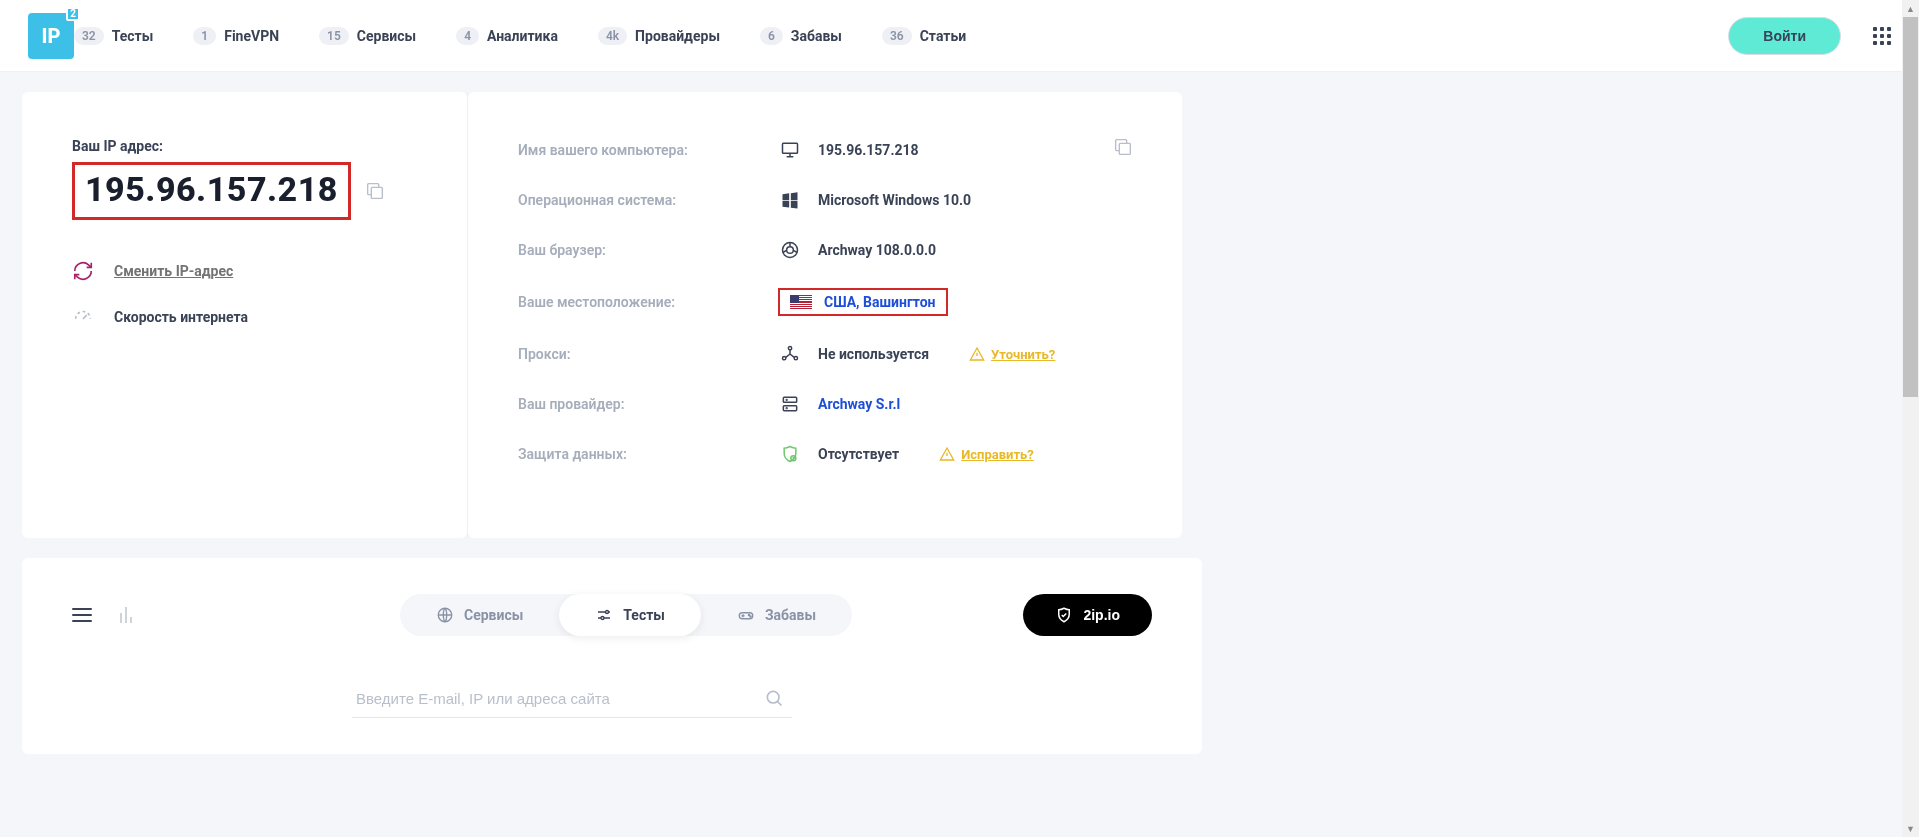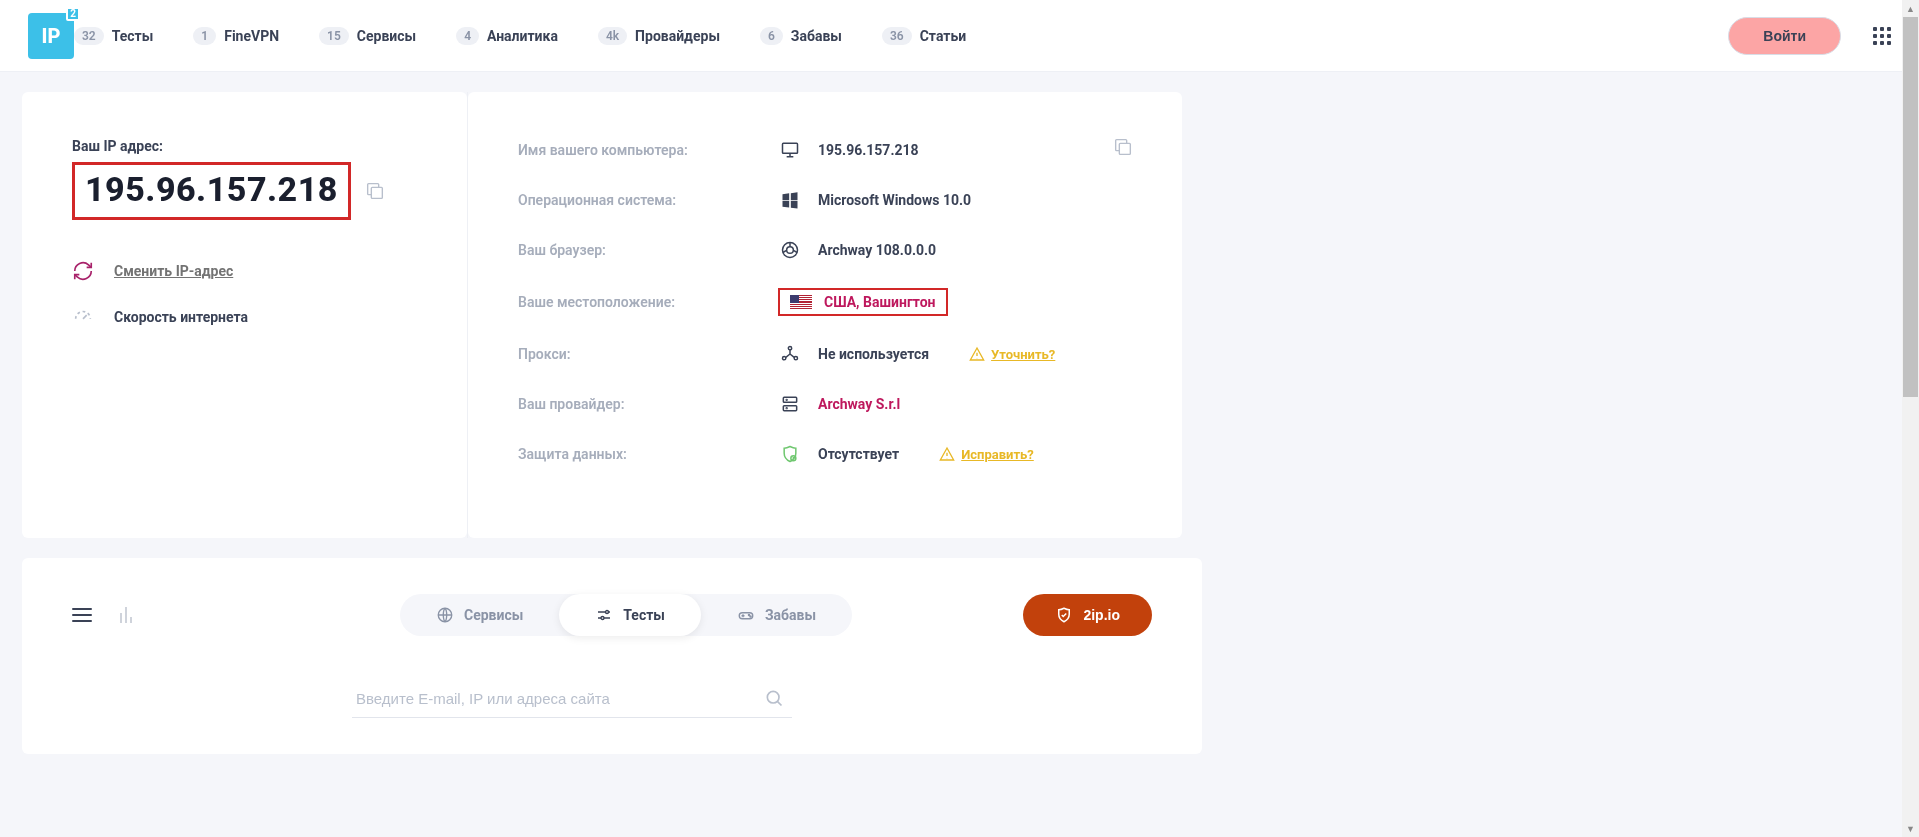--- a/index.html
+++ b/index.html
@@ -8,21 +8,21 @@
 
 
 .header { background: #fff; height: 72px; display: flex; align-items: center; padding: 0 28px; border-bottom: 1px solid #eef0f5; }
 .logo { width: 46px; height: 46px; background: #3cc0e8; border-radius: 4px; display: flex; align-items: center; justify-content: center; color: #fff; font-weight: 800; font-size: 20px; position: relative; }
 .logo .badge { position: absolute; top: -6px; right: -6px; background: #3cc0e8; color: #fff; font-size: 10px; font-weight: 700; width: 14px; height: 14px; border-radius: 2px; display: flex; align-items: center; justify-content: center; border: 2px solid #fff; }
 .nav { display: flex; gap: 40px; align-items: center; }
 .nav-item { display: flex; align-items: center; gap: 8px; cursor: pointer; }
 .nav-count { background: #eef0f5; color: #8a93a6; font-size: 12px; font-weight: 600; padding: 2px 8px; border-radius: 10px; }
 .nav-label { color: #3a4256; font-weight: 700; font-size: 14px; }
 .header-right { margin-left: auto; display: flex; align-items: center; gap: 32px; }
-.login-btn { border: 1px solid #d9dde6; background: #fca5a5; color: #3a4256; font-weight: 700; font-size: 14px; padding: 10px 34px; border-radius: 24px; cursor: pointer; }
+.login-btn { border: 1px solid #d9dde6; background: #5eead4; color: #3a4256; font-weight: 700; font-size: 14px; padding: 10px 34px; border-radius: 24px; cursor: pointer; }
 .apps-icon { display: grid; grid-template-columns: repeat(3, 4px); grid-template-rows: repeat(3, 4px); gap: 3px; cursor: pointer; }
 .apps-icon span { background: #3a4256; width: 4px; height: 4px; border-radius: 1px; }
 
 
 .main { padding: 20px; display: flex; gap: 0; width: 1200px; margin-left: 2px; }
 .panel { background: #fff; border-radius: 6px; }
 
 
 .left-panel { width: 445px; padding: 46px 50px; }
 .ip-label { color: #3a4256; font-weight: 700; font-size: 14px; margin-bottom: 8px; }
@@ -41,21 +41,21 @@
 
 .divider { width: 1px; background: #eef0f5; }
 
 
 .right-panel { flex: 1; padding: 46px 50px; position: relative; }
 .info-row { display: flex; align-items: center; margin-bottom: 26px; }
 .info-label { width: 260px; text-align: left; color: #a6adbb; font-weight: 600; font-size: 14px; padding-right: 28px; }
 .info-icon { width: 24px; height: 24px; margin-right: 16px; display: flex; align-items: center; justify-content: center; }
 .info-icon svg { width: 20px; height: 20px; stroke: #3a4256; fill: none; stroke-width: 1.8; }
 .info-value { color: #3a4256; font-weight: 700; font-size: 14px; }
-.info-value.link { color: #be185d; cursor: pointer; }
+.info-value.link { color: #1d4ed8; cursor: pointer; }
 .loc-wrap { border: 2px solid #d22828; padding: 4px 10px; display: inline-flex; align-items: center; }
 .flag-us { width: 22px; height: 14px; margin-right: 12px; background: linear-gradient(to bottom, #b22234 0%, #b22234 7.7%, #fff 7.7%, #fff 15.4%, #b22234 15.4%, #b22234 23.1%, #fff 23.1%, #fff 30.8%, #b22234 30.8%, #b22234 38.5%, #fff 38.5%, #fff 46.2%, #b22234 46.2%, #b22234 53.8%, #fff 53.8%, #fff 61.5%, #b22234 61.5%, #b22234 69.2%, #fff 69.2%, #fff 76.9%, #b22234 76.9%, #b22234 84.6%, #fff 84.6%, #fff 92.3%, #b22234 92.3%); position: relative; }
 .flag-us::before { content: ''; position: absolute; top: 0; left: 0; width: 9px; height: 7.5px; background: #3c3b6e; }
 .extra-link { display: inline-flex; align-items: center; gap: 6px; margin-left: 40px; cursor: pointer; }
 .extra-link .warn-icn { width: 16px; height: 16px; }
 .extra-link .warn-icn svg { stroke: #e8b826; fill: none; stroke-width: 2; }
 .extra-link .warn-txt { color: #e8b826; font-weight: 700; font-size: 13px; text-decoration: underline; }
 .protect-icn svg { stroke: #6fc76f; }
 .right-copy { position: absolute; top: 44px; right: 48px; cursor: pointer; }
 .right-copy svg { width: 22px; height: 22px; stroke: #b8bfcc; fill: none; stroke-width: 1.5; }
@@ -69,21 +69,21 @@
 .bars-icn span { width: 2px; background: #8a93a6; }
 .bars-icn span:nth-child(1){height:10px} .bars-icn span:nth-child(2){height:16px} .bars-icn span:nth-child(3){height:6px}
 .pill-group { display: flex; background: #f5f6fa; border-radius: 26px; margin-left: 240px; }
 .pill { display: flex; align-items: center; gap: 10px; padding: 12px 36px; border-radius: 26px; cursor: pointer; }
 .pill .icn { width: 18px; height: 18px; }
 .pill .icn svg { stroke: #8a93a6; fill: none; stroke-width: 1.8; width: 18px; height: 18px; }
 .pill .lbl { color: #8a93a6; font-weight: 700; font-size: 14px; }
 .pill.active { background: #fff; box-shadow: 0 2px 8px rgba(0,0,0,0.08); }
 .pill.active .lbl { color: #3a4256; }
 .pill.active .icn svg { stroke: #3a4256; }
-.promo-btn { margin-left: auto; background: #c2410c; color: #fff; font-weight: 700; font-size: 14px; padding: 12px 32px; border-radius: 24px; display: flex; align-items: center; gap: 10px; cursor: pointer; border: none; }
+.promo-btn { margin-left: auto; background: #000000; color: #fff; font-weight: 700; font-size: 14px; padding: 12px 32px; border-radius: 24px; display: flex; align-items: center; gap: 10px; cursor: pointer; border: none; }
 .promo-btn svg { stroke: #fff; fill: none; stroke-width: 2; width: 18px; height: 18px; }
 .search-row { margin-top: 44px; display: flex; align-items: center; margin-left: 280px; }
 .search-input { border: none; border-bottom: 1px solid #e2e5ec; width: 440px; padding: 10px 4px; font-size: 15px; color: #3b82f6; outline: none; background: transparent; }
 .search-input::placeholder { color: #b8bfcc; font-weight: 500; }
 .search-btn { background: none; border: none; cursor: pointer; margin-left: -28px; }
 .search-btn svg { stroke: #b8bfcc; fill: none; stroke-width: 2; width: 20px; height: 20px; }
 
 
 .scrollbar { position: absolute; right: 0; top: 0; width: 17px; height: 837px; background: #f1f1f1; }
 .scrollbar-thumb { position: absolute; right: 1px; top: 17px; width: 15px; height: 380px; background: #c1c1c1; border-radius: 0; }

